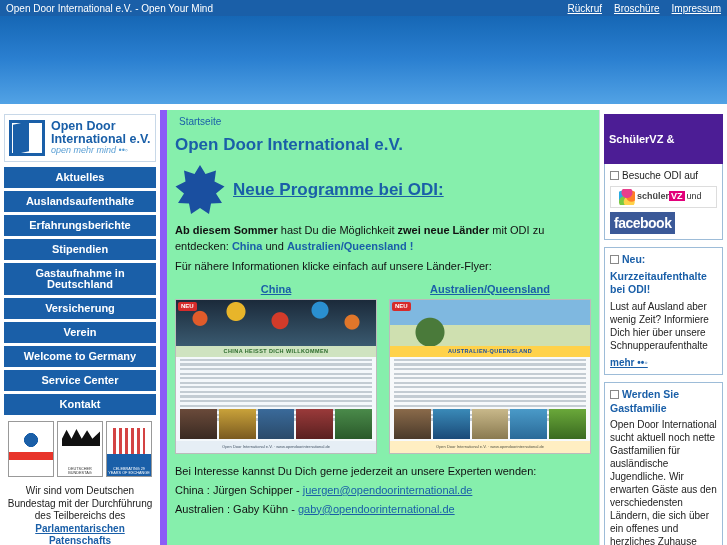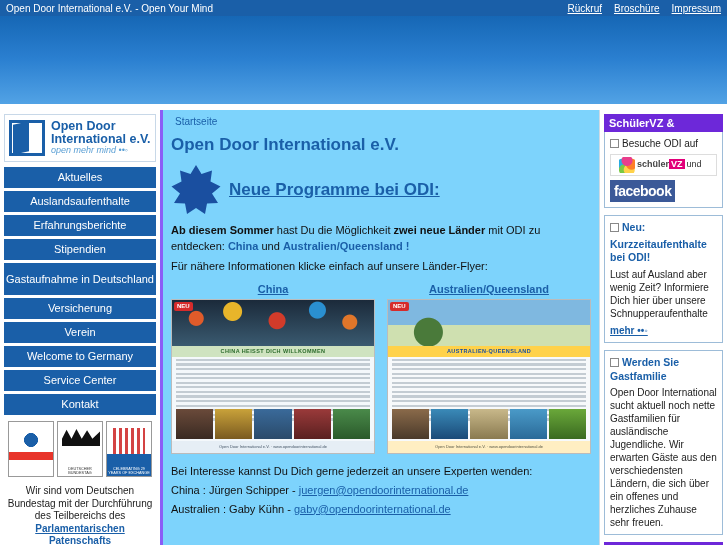--- a/index.html
+++ b/index.html
@@ -89,21 +89,21 @@
   }
   .logo-text .l3 {
     font-size: 9px; color: #5a9fd4; font-style: italic;
   }
   .navitem {
     height: 21px;
     margin-bottom: 3px;
     background: #1a5fa8;
     color: #ffffff;
     font-size: 11px;
-    font-weight: normal;
+    font-weight: bold;
     display: flex;
     align-items: center;
     justify-content: center;
     text-align: center;
     cursor: pointer;
     line-height: 1.0;
   }
   .navitem.two { height: 32px; }
   .badges {
     margin-top: 6px;
@@ -146,25 +146,25 @@
     margin-top: 8px;
     font-size: 10px;
     text-align: center;
     line-height: 1.25;
     color: #222;
   }
   .leftnote a { color: #1a5fa8; font-weight: bold; text-decoration: underline; }
   
   .centercol {
     flex: 1 1 auto;
-    border-left: 3px solid #8b5cf6;
+    border-left: 7px solid #8b5cf6;
     border-right: 1px solid #cfd9e3;
     padding: 4px 8px 0 8px;
     overflow: hidden;
-    background: #7dd3fc;
+    background: #86efac;
   }
   .breadcrumb {
     font-size: 10px;
     color: #1a5fa8;
     margin: 2px 0 6px 4px;
   }
   h1.page-title {
     font-size: 17px;
     color: #1a5fa8;
     font-weight: bold;
@@ -311,25 +311,25 @@
   .mail { color: #1a5fa8; text-decoration: underline; }
   
   .rightcol {
     width: 127px;
     flex: 0 0 127px;
     padding: 4px 4px 0 4px;
     background: #fff;
   }
   .box { margin-bottom: 7px; }
   .box-head {
-    background: #6d28d9;
+    background: #4c1d95;
     color: #fff;
     font-size: 11px;
     font-weight: bold;
-    padding: 3px 5px;
+    padding: 19px 5px;
   }
   .box-body {
     border: 1px solid #9dbcd8;
     border-top: none;
     padding: 5px;
     font-size: 10px;
     line-height: 1.3;
     color: #222;
   }
   .sv-line { margin-bottom: 4px; }

